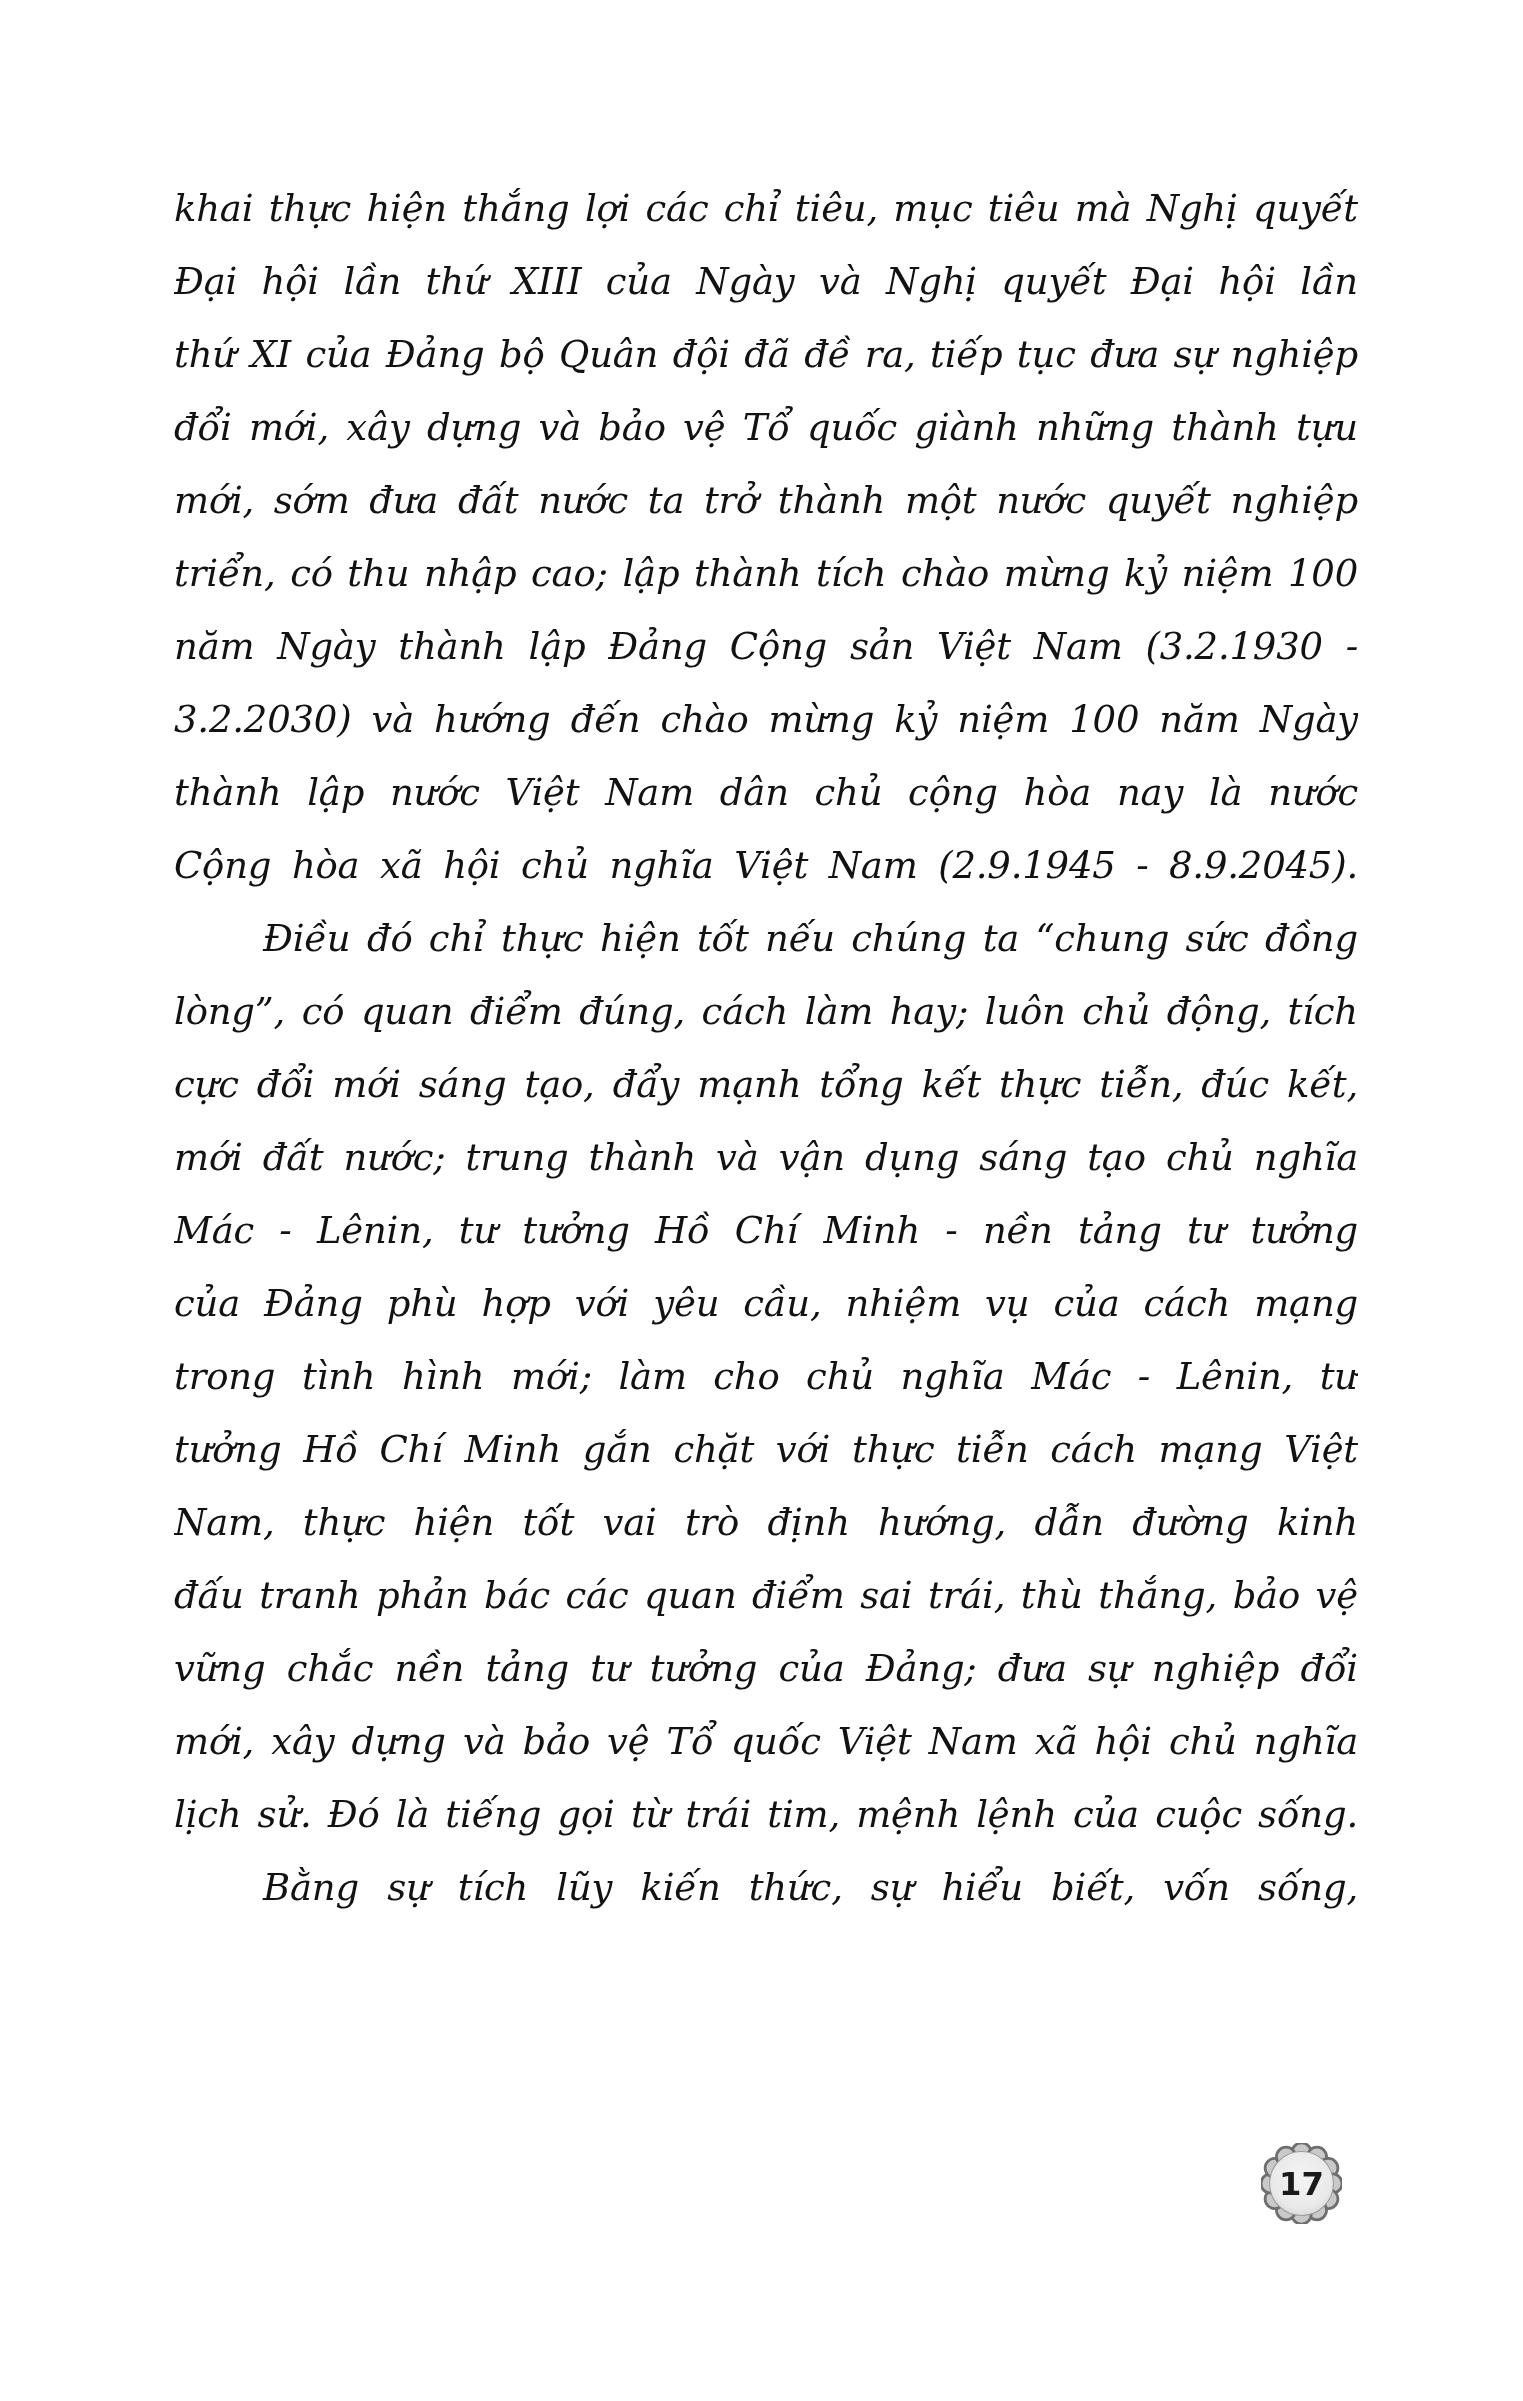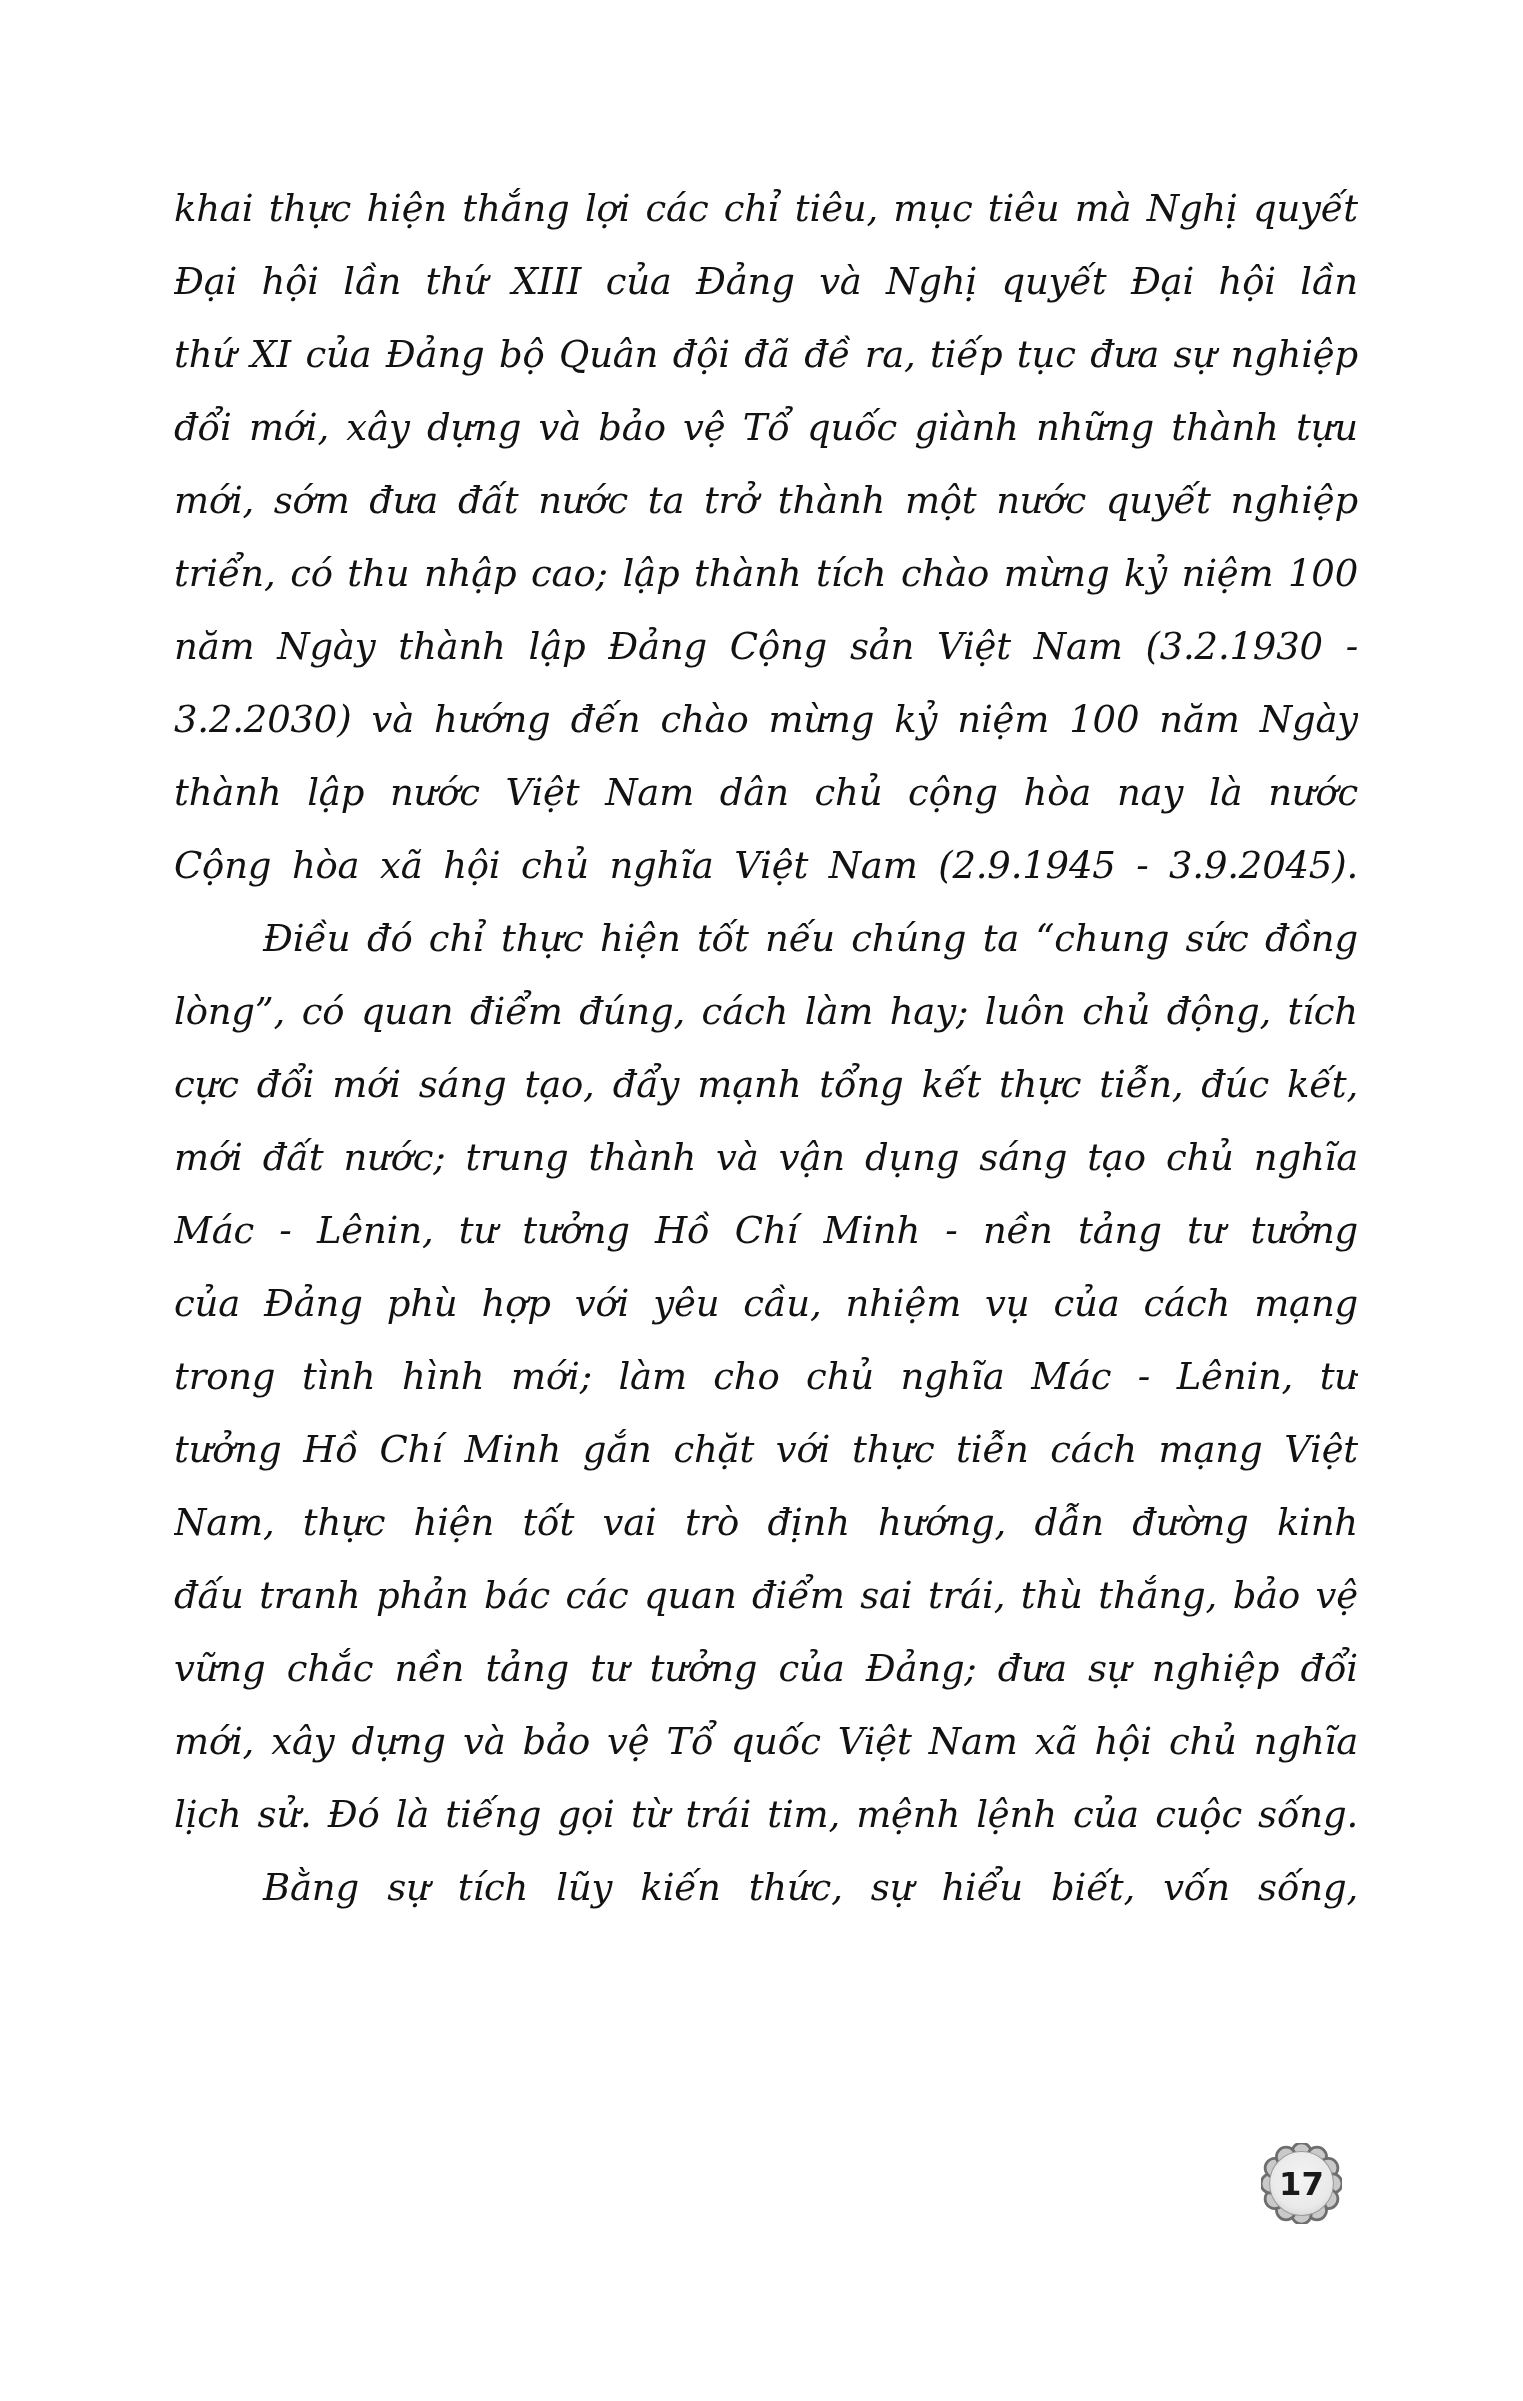--- a/index.html
+++ b/index.html
@@ -45,29 +45,29 @@
   }
   .badge svg { display: block; width: 100%; height: 100%; }
 </style>
 </head>
 <body>
 
 <div class="page">
 
   <div class="text-block">
       <div class="line">khai thực hiện thắng lợi các chỉ tiêu, mục tiêu mà Nghị quyết</div>
-      <div class="line">Đại hội lần thứ XIII của Đảng và Nghị quyết Đại hội lần</div>
+      <div class="line">Đại hội lần thứ XIII của Ngày và Nghị quyết Đại hội lần</div>
       <div class="line">thứ XI của Đảng bộ Quân đội đã đề ra, tiếp tục đưa sự nghiệp</div>
       <div class="line">đổi mới, xây dựng và bảo vệ Tổ quốc giành những thành tựu</div>
       <div class="line">mới, sớm đưa đất nước ta trở thành một nước quyết nghiệp phát</div>
       <div class="line">triển, có thu nhập cao; lập thành tích chào mừng kỷ niệm 100</div>
       <div class="line">năm Ngày thành lập Đảng Cộng sản Việt Nam (3.2.1930 -</div>
       <div class="line">3.2.2030) và hướng đến chào mừng kỷ niệm 100 năm Ngày</div>
       <div class="line">thành lập nước Việt Nam dân chủ cộng hòa nay là nước</div>
-      <div class="line">Cộng hòa xã hội chủ nghĩa Việt Nam (2.9.1945 - 3.9.2045).</div>
+      <div class="line">Cộng hòa xã hội chủ nghĩa Việt Nam (2.9.1945 - 8.9.2045).</div>
       <div class="line indent">Điều đó chỉ thực hiện tốt nếu chúng ta “chung sức đồng</div>
       <div class="line">lòng”, có quan điểm đúng, cách làm hay; luôn chủ động, tích</div>
       <div class="line">cực đổi mới sáng tạo, đẩy mạnh tổng kết thực tiễn, đúc kết,</div>
       <div class="line">mới đất nước; trung thành và vận dụng sáng tạo chủ nghĩa</div>
       <div class="line">Mác - Lênin, tư tưởng Hồ Chí Minh - nền tảng tư tưởng</div>
       <div class="line">của Đảng phù hợp với yêu cầu, nhiệm vụ của cách mạng</div>
       <div class="line">trong tình hình mới; làm cho chủ nghĩa Mác - Lênin, tư</div>
       <div class="line">tưởng Hồ Chí Minh gắn chặt với thực tiễn cách mạng Việt</div>
       <div class="line">Nam, thực hiện tốt vai trò định hướng, dẫn đường kinh</div>
       <div class="line">đấu tranh phản bác các quan điểm sai trái, thù thắng, bảo vệ</div>

